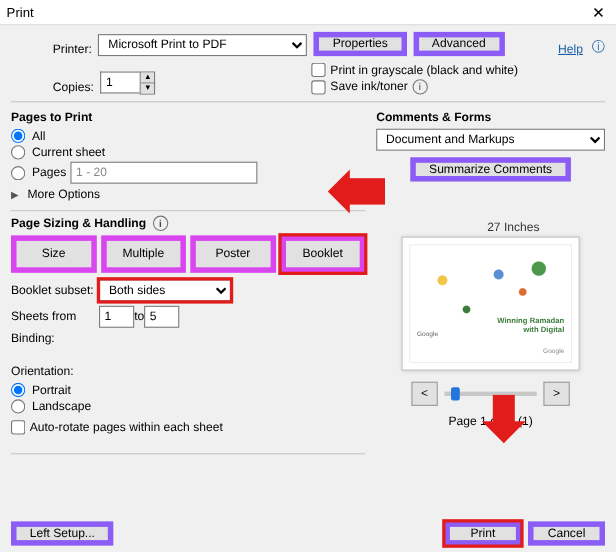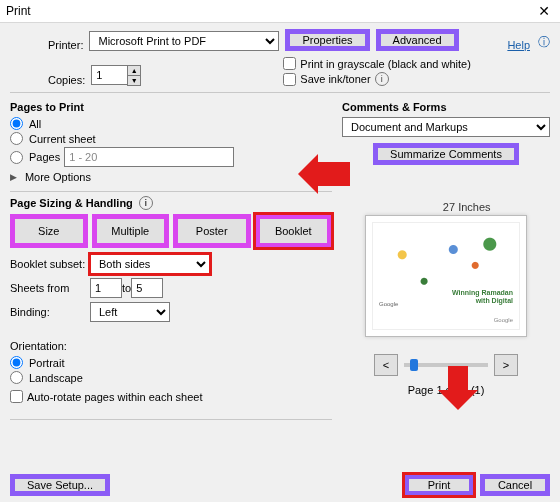--- a/index.html
+++ b/index.html
@@ -208,23 +208,20 @@
         </select>
       </div>
       <div class="fieldrow">
         <span class="flabel">Sheets from</span>
         <input type="text" style="width: 32px;" value="1">
         <span>to</span>
         <input type="text" style="width: 32px;" value="5">
       </div>
       <div class="fieldrow">
         <span class="flabel">Binding:</span>
-        <select style="width:80px">
-          <option>Left</option>
-        </select>
       </div>
 
       <div style="height:10px"></div>
 
       <div style="margin:4px 0">Orientation:</div>
       <div class="radio-row">
         <input type="radio" name="ori" checked="" style="">
         <span>Portrait</span>
       </div>
       <div class="radio-row">
@@ -275,18 +272,18 @@
         <span>Page 1 o</span><span style="display:inline-block;width:10px"></span><span>0 (1)</span>
       </div>
 
       <div class="arrow down-arrow"></div>
     </div>
   </div>
 
 </div>
 
 <div class="footer">
-  <button class="btn">Save Setup...</button>
+  <button class="btn">Left Setup...</button>
   <div class="spacer"></div>
   <button class="btn red-outline2" style="width:70px">Print</button>
   <div style="width:6px"></div>
   <button class="btn" style="width:70px">Cancel</button>
 </div>
 
 </body></html>

